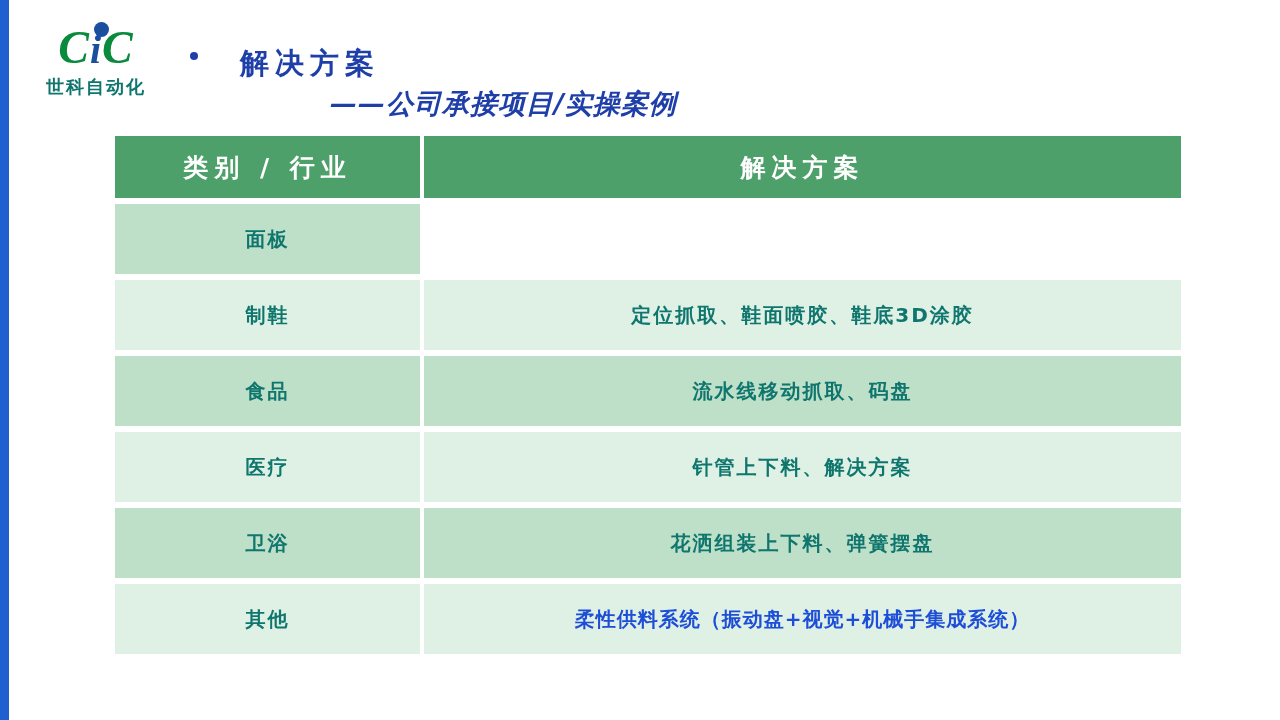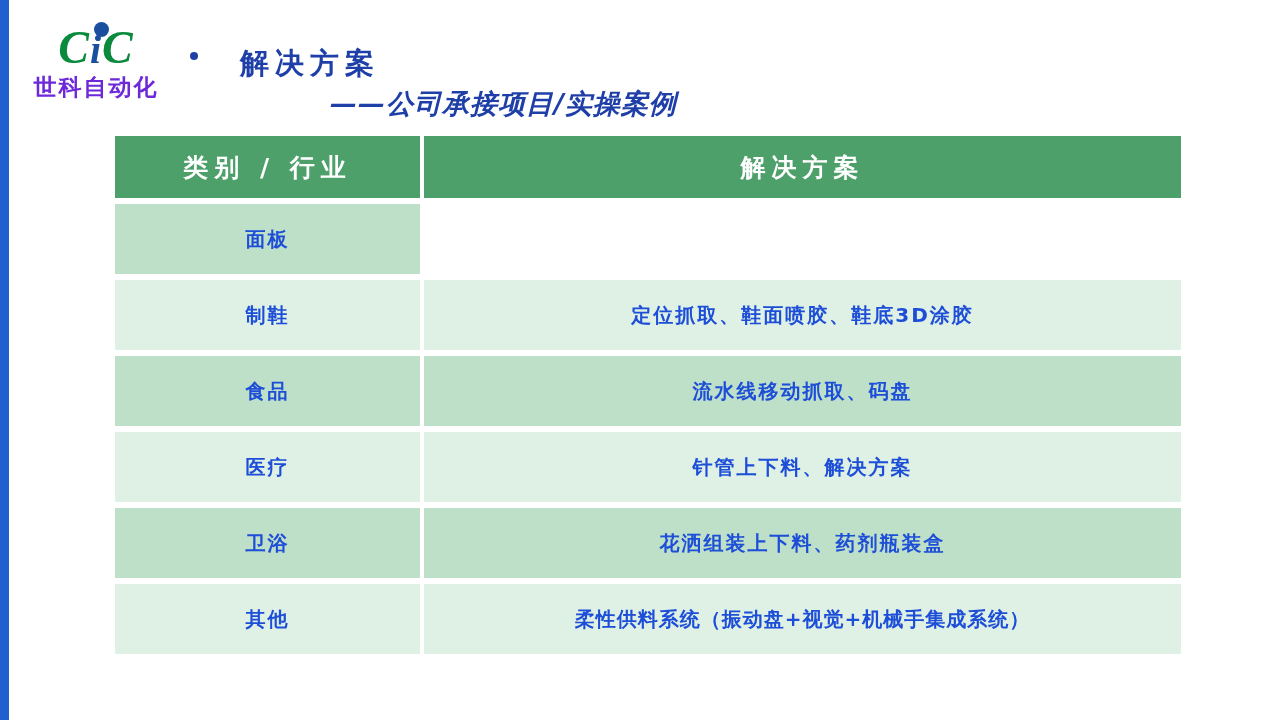--- a/index.html
+++ b/index.html
@@ -57,22 +57,22 @@
     left: 72px;
     top: 0px;
     width: 15px;
     height: 15px;
     border-radius: 50%;
     background: #1a4fa0;
   }
   .logo-name {
     font-family: "DejaVu Sans", sans-serif;
     font-weight: bold;
-    font-size: 23px;
-    color: #6d28d9;
+    font-size: 18px;
+    color: #0f766e;
     letter-spacing: 2px;
     line-height: 24px;
     margin-top: 1px;
   }
 
   
   .title-bullet {
     position: absolute;
     left: 190px;
     top: 52px;
@@ -148,21 +148,21 @@
   .header-row {
     margin-bottom: 6px;
   }
 
   .body-row .cell-cat,
   .body-row .cell-sol {
     height: 70px;
     font-family: "DejaVu Sans", sans-serif;
     font-weight: bold;
     font-size: 20px;
-    color: #1d4ed8;
+    color: #0f766e;
     letter-spacing: 2px;
   }
   .body-row.shade-dark .cell-cat,
   .body-row.shade-dark .cell-sol {
     background: #bedfc8;
   }
   .body-row.shade-light .cell-cat,
   .body-row.shade-light .cell-sol {
     background: #dff0e5;
   }
@@ -209,21 +209,21 @@
     <div class="cell-sol">流水线移动抓取、码盘</div>
   </div>
 
   <div class="row body-row shade-light">
     <div class="cell-cat">医疗</div>
     <div class="cell-sol">针管上下料、解决方案</div>
   </div>
 
   <div class="row body-row shade-dark">
     <div class="cell-cat">卫浴</div>
-    <div class="cell-sol">花洒组装上下料、药剂瓶装盒</div>
+    <div class="cell-sol">花洒组装上下料、弹簧摆盘</div>
   </div>
 
   <div class="row body-row shade-light">
     <div class="cell-cat">其他</div>
     <div class="cell-sol highlight">柔性供料系统（振动盘+视觉+机械手集成系统）</div>
   </div>
 
 </div>
 
 </body></html>

